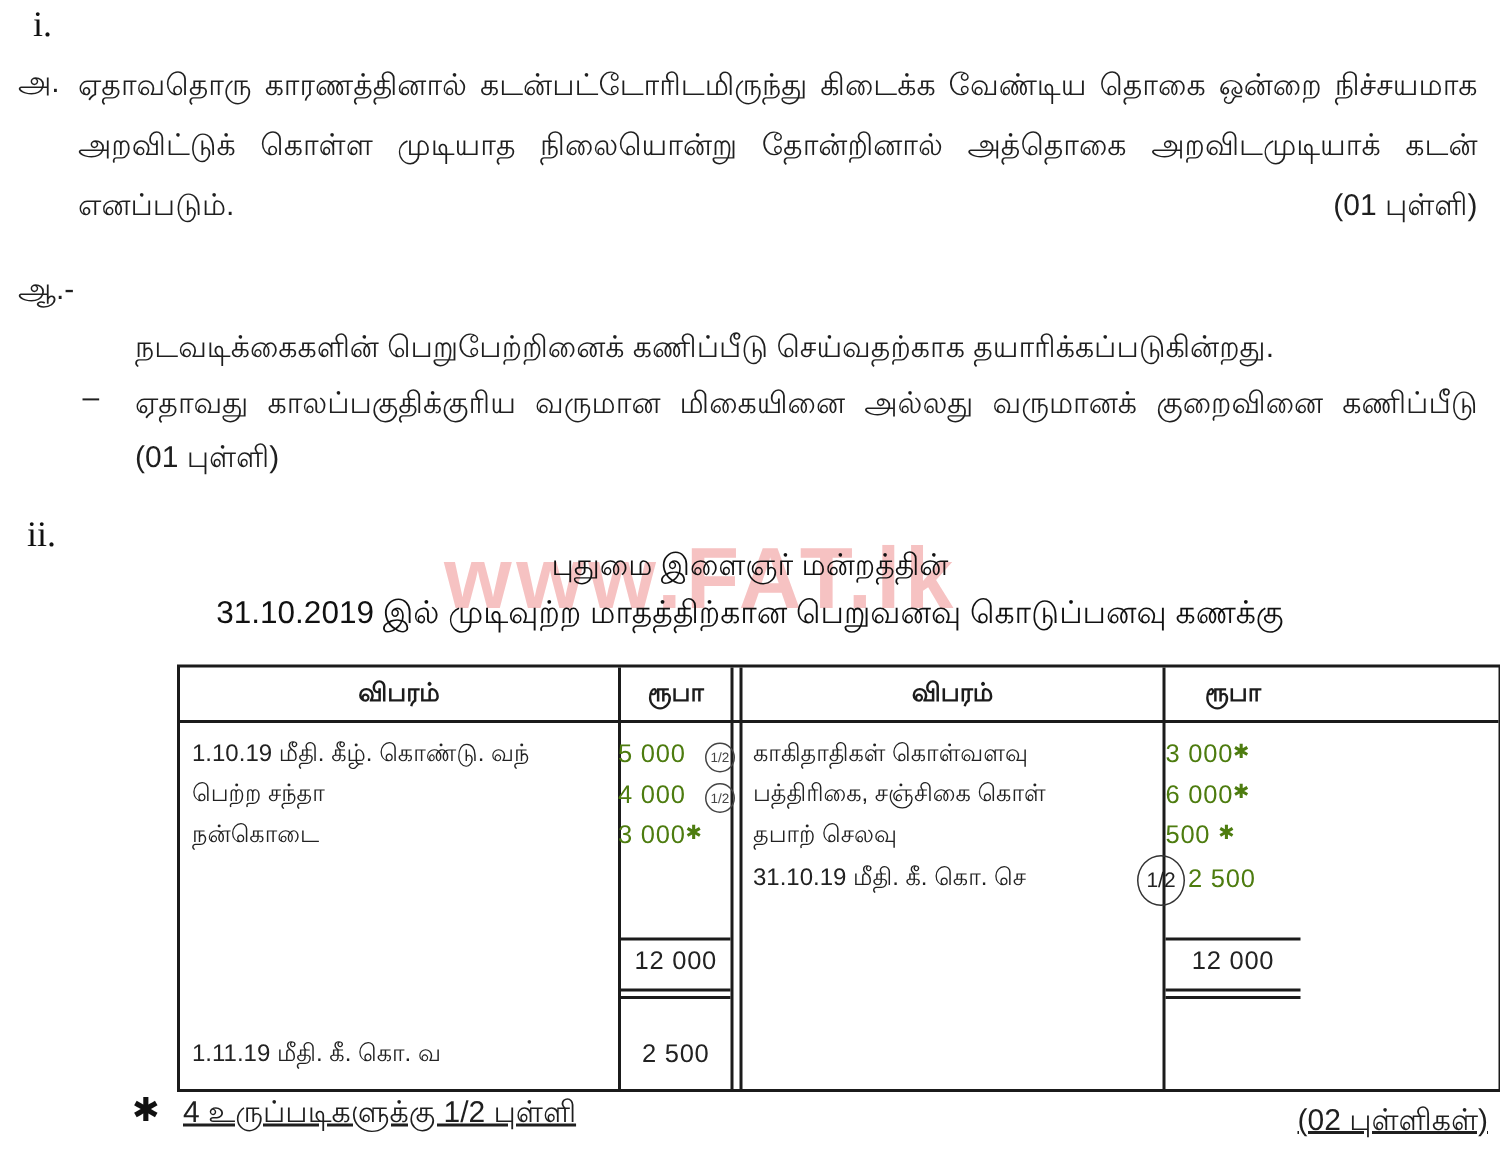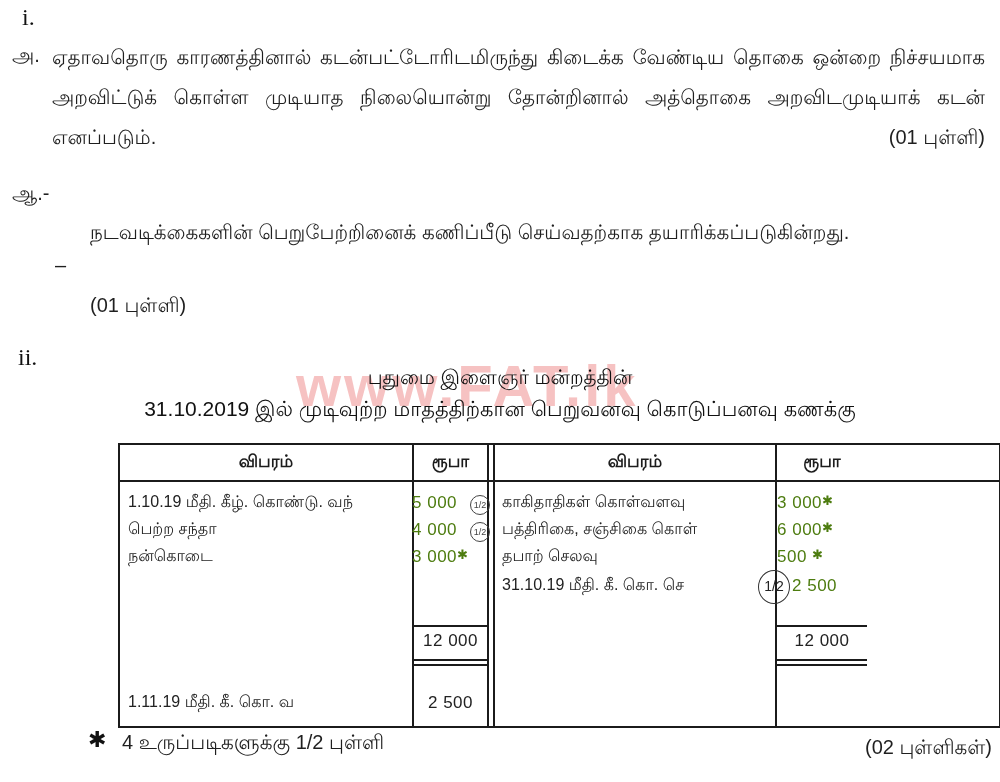--- a/index.html
+++ b/index.html
@@ -35,40 +35,41 @@
   .half-circle{
     position:absolute;width:20px;height:20px;border:1.5px solid #444;border-radius:50%;
     font-size:9px;line-height:18px;text-align:center;color:#444;box-sizing:border-box;background:transparent;
   }
   .big-circle{
     position:absolute;width:32px;height:34px;border:1.7px solid #333;border-radius:50%;
     font-size:14px;line-height:31px;text-align:center;color:#222;box-sizing:border-box;
   }
   .total{position:absolute;text-align:center;font-size:17px;letter-spacing:0.5px;color:#222;}
   .footer-star{font-size:22px;color:#111;}
-  .footer-text{font-size:20px;color:#1f1f1f;}
+  .footer-text{font-size:20px;color:#1f1f1f;text-decoration:underline;}
 </style>
 </head>
 <body>
 
 <div id="page">
 
   <div class="abs roman" style="left:22px;top:4px;">i.</div>
 
   <div class="abs marker" style="left:12px;top:44px;">அ.</div>
   <div class="abs para-line just" style="left:52px;top:42px;width:933px;">ஏதாவதொரு காரணத்தினால் கடன்பட்டோரிடமிருந்து கிடைக்க வேண்டிய தொகை ஒன்றை நிச்சயமாக</div>
   <div class="abs para-line just" style="left:52px;top:82px;width:933px;">அறவிட்டுக் கொள்ள முடியாத நிலையொன்று தோன்றினால் அத்தொகை அறவிடமுடியாக் கடன்</div>
   <div class="abs para-line marks-row" style="left:52px;top:122px;width:933px;">
     <span>எனப்படும்.</span>
     <span>(01 புள்ளி)</span>
   </div>
 
   <div class="abs marker" style="left:12px;top:182px;">ஆ.-</div>
   <div class="abs para-line" style="left:90px;top:217px;width:895px;">நடவடிக்கைகளின் பெறுபேற்றினைக் கணிப்பீடு செய்வதற்காக தயாரிக்கப்படுகின்றது.</div>
   <div class="abs marker" style="left:55px;top:254px;">–</div>
+  <div class="abs para-line just" style="left:90px;top:254px;width:895px;">ஏதாவது காலப்பகுதிக்குரிய வருமான மிகையினை அல்லது வருமானக் குறைவினை கணிப்பீடு</div>
   <div class="abs para-line marks-row" style="left:90px;top:290px;width:895px;">
     <span>(01 புள்ளி)</span>
   </div>
 
   <div class="abs roman" style="left:18px;top:344px;">ii.</div>
 
   <div class="abs watermark" style="left:296px;top:352px;">www.FAT.lk</div>
 
   <div class="abs title t1 z2" style="top:366px;">புதுமை இளைஞர் மன்றத்தின்</div>
   <div class="abs title t2 z2" style="top:397px;">31.10.2019 இல் முடிவுற்ற மாதத்திற்கான பெறுவனவு கொடுப்பனவு கணக்கு</div>

